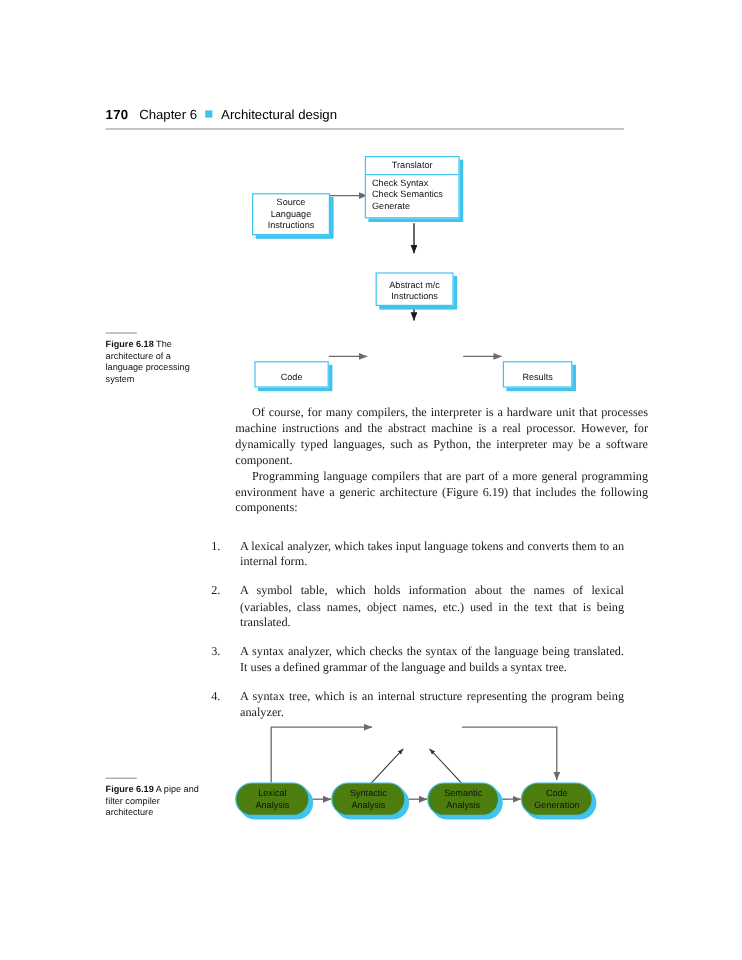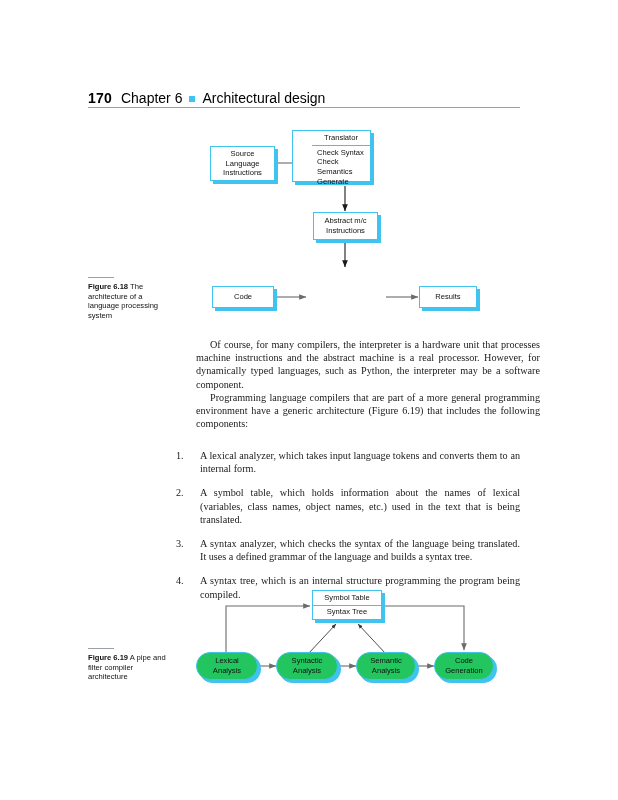--- a/index.html
+++ b/index.html
@@ -1,20 +1,20 @@
 <!DOCTYPE html>
 <html><head>
 <meta charset="utf-8">
 <style>
   html,body{margin:0;padding:0;background:#ffffff;}
   body{width:618px;height:800px;position:relative;font-family:"Liberation Serif",serif;color:#000;}
 
   
   #page-header{position:absolute;left:88px;top:90px;width:432px;height:22px;}
-  #page-header .hdr-row{display:flex;align-items:baseline;font-family:"Liberation Sans",sans-serif;font-size:14px;}
+  #page-header .hdr-row{display:flex;align-items:baseline;font-family:"Liberation Sans",sans-serif;font-size:11px;}
   #page-header .pg-num{font-weight:bold;color:#000;margin-right:9px;letter-spacing:0.2px;}
   #page-header .chap{color:#000;margin-right:7px;}
   #page-header .sqr{width:6px;height:6px;background:#41c3ef;display:inline-block;margin-right:7px;position:relative;top:-1px;}
   #page-header .chap-title{color:#000;}
   #page-header .rule{position:absolute;left:0;top:17px;width:432px;height:1px;background:#9aa0a6;}
 
   
   .body-col{position:absolute;left:160px;width:344px;font-size:10.2px;line-height:13.2px;text-align:justify;color:#1a1a1a;margin-left:36px;}
   .body-col p{margin:0;text-indent:14px;}
 
@@ -28,25 +28,25 @@
   .fig-cap b{font-weight:bold;}
   .fig-cap .cap-rule{width:26px;height:1px;background:#9aa0a6;margin-bottom:4px;}
 
   
   .diagram{position:absolute;}
   .box{position:absolute;box-sizing:border-box;background:#ffffff;border:1.4px solid #41c3ef;
        box-shadow:3px 3px 0 0 #41c3ef;font-family:"Liberation Sans",sans-serif;font-size:7.6px;color:#111;}
   .box .title{box-sizing:border-box;width:100%;border-bottom:1.4px solid #41c3ef;text-align:center;
        padding:2px 0 2px;line-height:9.5px;}
   .box .lines{box-sizing:border-box;padding:2px 4px 2px 5px;line-height:9.8px;}
-  .box.plain{display:flex;align-items:center;justify-content:center;text-align:center;line-height:9.6px;padding:2px;}
+  .box.plain{display:flex;align-items:flex-end;justify-content:center;text-align:center;line-height:9.6px;padding:2px;margin-top:15px;}
   .box.plain .lbl{width:100%;}
 
   
-  .pill{position:absolute;box-sizing:border-box;background:#22c55e;border:1.4px solid #41c3ef;border-radius:999px;
+  .pill{position:absolute;box-sizing:border-box;background:#4d7c0f;border:1.4px solid #41c3ef;border-radius:999px;
         box-shadow:3px 3px 0 0 #41c3ef;font-family:"Liberation Sans",sans-serif;font-size:7.6px;color:#111;
         display:flex;align-items:center;justify-content:center;text-align:center;line-height:9.6px;}
 
   .svg-layer{position:absolute;left:0;top:0;overflow:visible;}
 </style>
 </head>
 <body>
 
 <div id="page-header">
   <div class="hdr-row">
@@ -86,21 +86,21 @@
 
     <line x1="386" y1="297" x2="418" y2="297" stroke="#6b6b6b" stroke-width="1.1" marker-end="url(#ah)"></line>
   </svg>
 
   <div class="box plain" style="left:210px;top:146px;width:65px;height:35px;">
     <span class="lbl" style="white-space:pre-line">Source
 Language
 Instructions</span>
   </div>
 
-  <div class="box" style="left:292px;top:130px;width:79px;height:52px;padding-left:19px;">
+  <div class="box" style="left:304px;top:130px;width:79px;height:52px;">
     <div class="title">Translator</div>
     <div class="lines" style="white-space:pre-line">Check Syntax
 Check Semantics
 Generate</div>
   </div>
 
   <div class="box plain" style="left:313px;top:212px;width:65px;height:28px;">
     <span class="lbl" style="white-space:pre-line">Abstract m/c
 Instructions</span>
   </div>
@@ -130,21 +130,21 @@
   <div class="li">
     <span class="num">2.</span>
     <span class="txt">A symbol table, which holds information about the names of lexical (variables, class names, object names, etc.) used in the text that is being translated.</span>
   </div>
   <div class="li">
     <span class="num">3.</span>
     <span class="txt">A syntax analyzer, which checks the syntax of the language being translated. It uses a defined grammar of the language and builds a syntax tree.</span>
   </div>
   <div class="li">
     <span class="num">4.</span>
-    <span class="txt">A syntax tree, which is an internal structure programming the program being compiled.</span>
+    <span class="txt">A syntax tree, which is an internal structure representing the program being analyzer.</span>
   </div>
 </div>
 
 <div class="fig-cap" style="top:648px;">
   <div class="cap-rule"></div>
   <b>Figure 6.19</b>
   <span>A pipe and filter compiler architecture</span>
 </div>
 
 <div class="diagram" style="left:0;top:580px;width:618px;height:120px;">
@@ -164,24 +164,20 @@
     <line x1="416" y1="86" x2="434" y2="86" stroke="#6b6b6b" stroke-width="1.1" marker-end="url(#bh)"></line>
 
     <polyline points="226,72 226,26 310,26" fill="none" stroke="#6b6b6b" stroke-width="1.1" marker-end="url(#bh)"></polyline>
 
     <polyline points="385,26 464,26 464,70" fill="none" stroke="#6b6b6b" stroke-width="1.1" marker-end="url(#bh)"></polyline>
 
     <line x1="308" y1="74" x2="336" y2="44" stroke="#3a3a3a" stroke-width="0.9" marker-start="url(#bhs)" marker-end="url(#bhs)"></line>
     <line x1="386" y1="74" x2="358" y2="44" stroke="#3a3a3a" stroke-width="0.9" marker-start="url(#bhs)" marker-end="url(#bhs)"></line>
   </svg>
 
-  <div class="box" style="left:312px;top:10px;width:70px;height:30px;">
-    <div class="title">Symbol Table</div>
-    <div class="lines" style="text-align:center;padding:1px 0;">Syntax Tree</div>
-  </div>
 
   <div class="pill" style="left:196px;top:72px;width:62px;height:28px;">
     <span style="white-space:pre-line">Lexical
 Analysis</span>
   </div>
   <div class="pill" style="left:276px;top:72px;width:62px;height:28px;">
     <span style="white-space:pre-line">Syntactic
 Analysis</span>
   </div>
   <div class="pill" style="left:356px;top:72px;width:60px;height:28px;">

